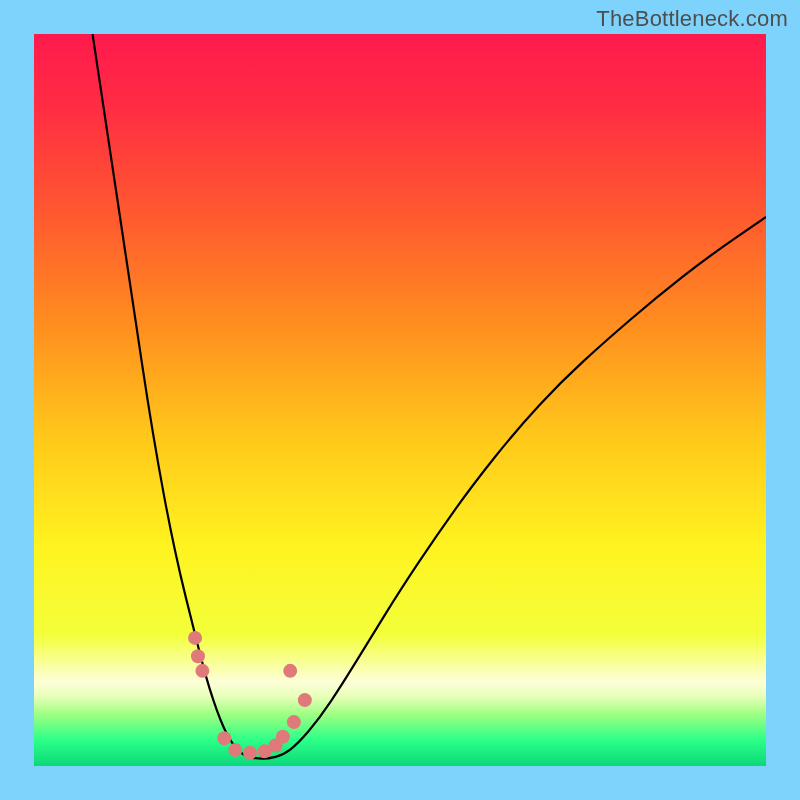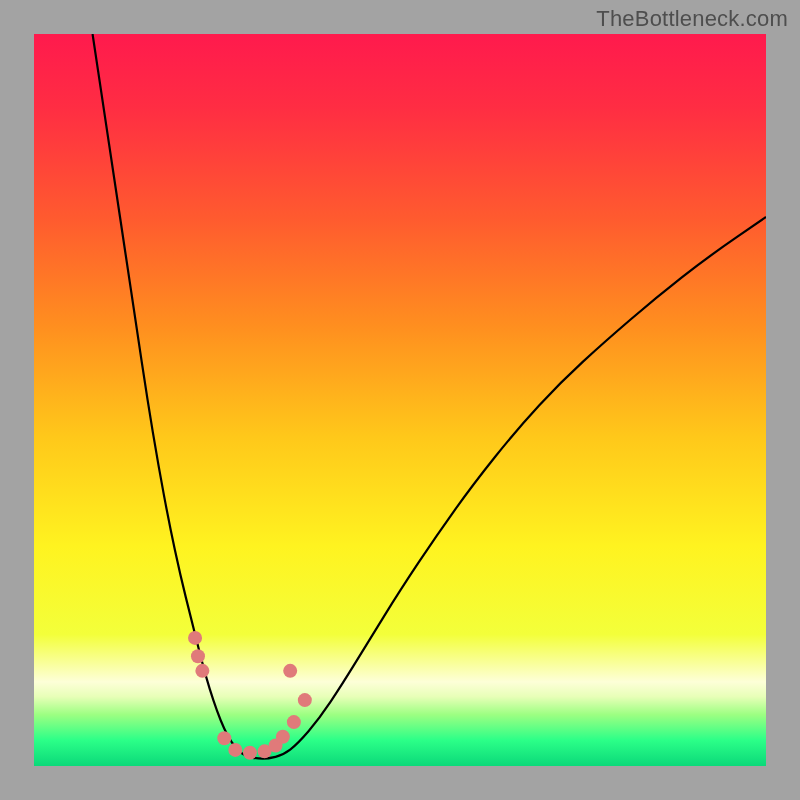--- a/index.html
+++ b/index.html
@@ -10,21 +10,21 @@
     background: #000;
     position: relative;
     font-family: Arial, sans-serif;
   }
   .frame {
     position: absolute;
     top: 0;
     left: 0;
     width: 800px;
     height: 800px;
-    background: #a3a3a3;
+    background: #7dd3fc;
   }
   .plot-area {
     position: absolute;
     top: 34px;
     left: 34px;
     width: 732px;
     height: 732px;
     overflow: hidden;
   }
   .watermark {

